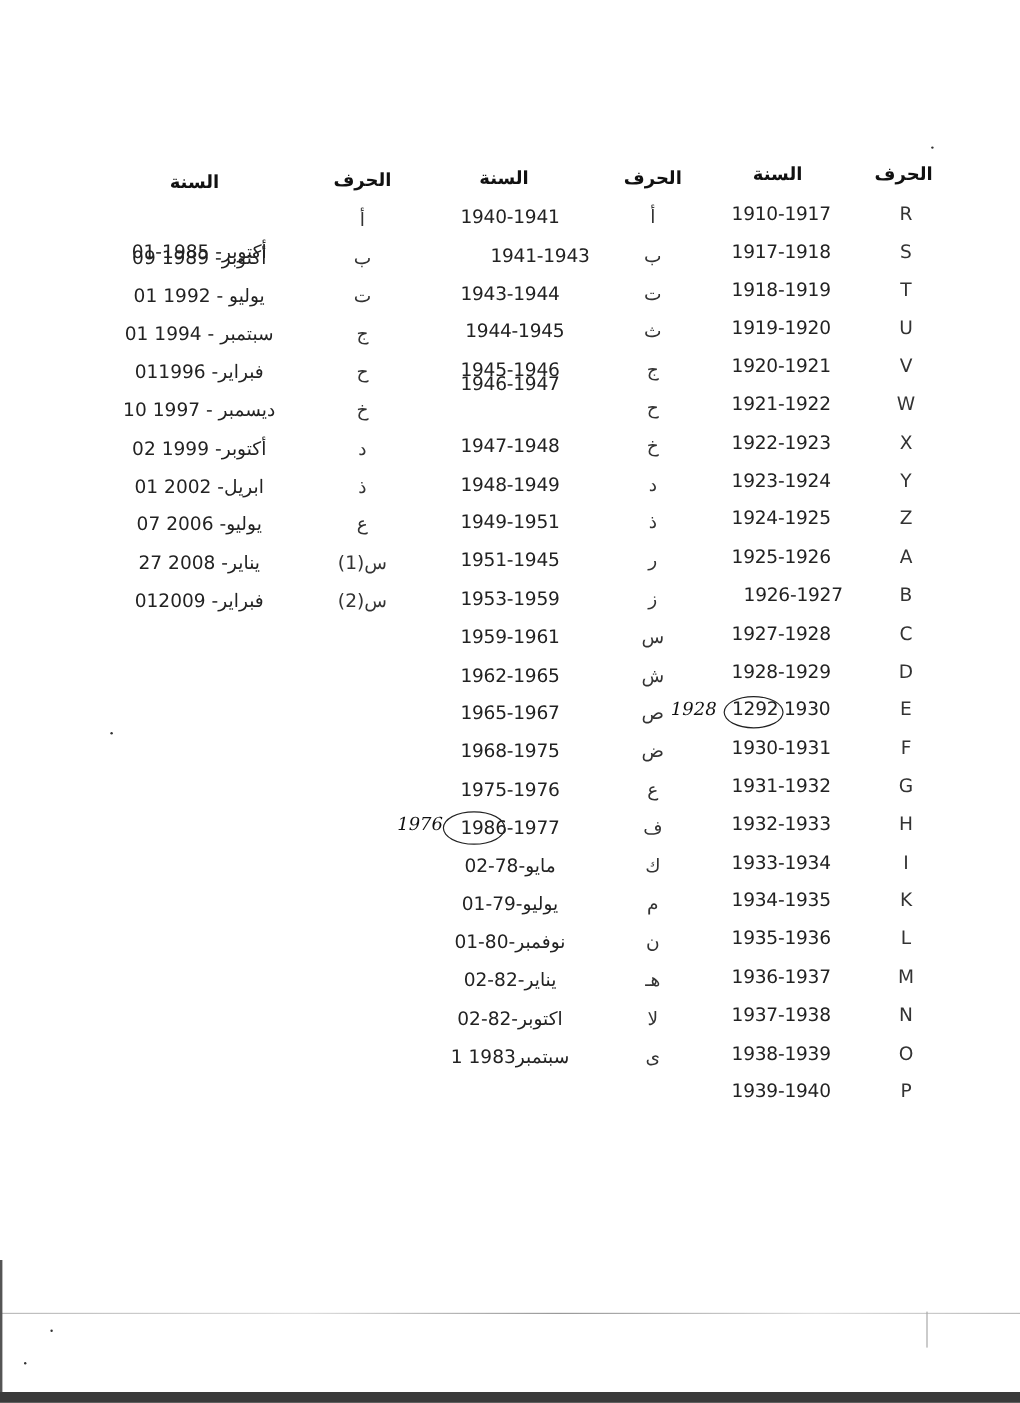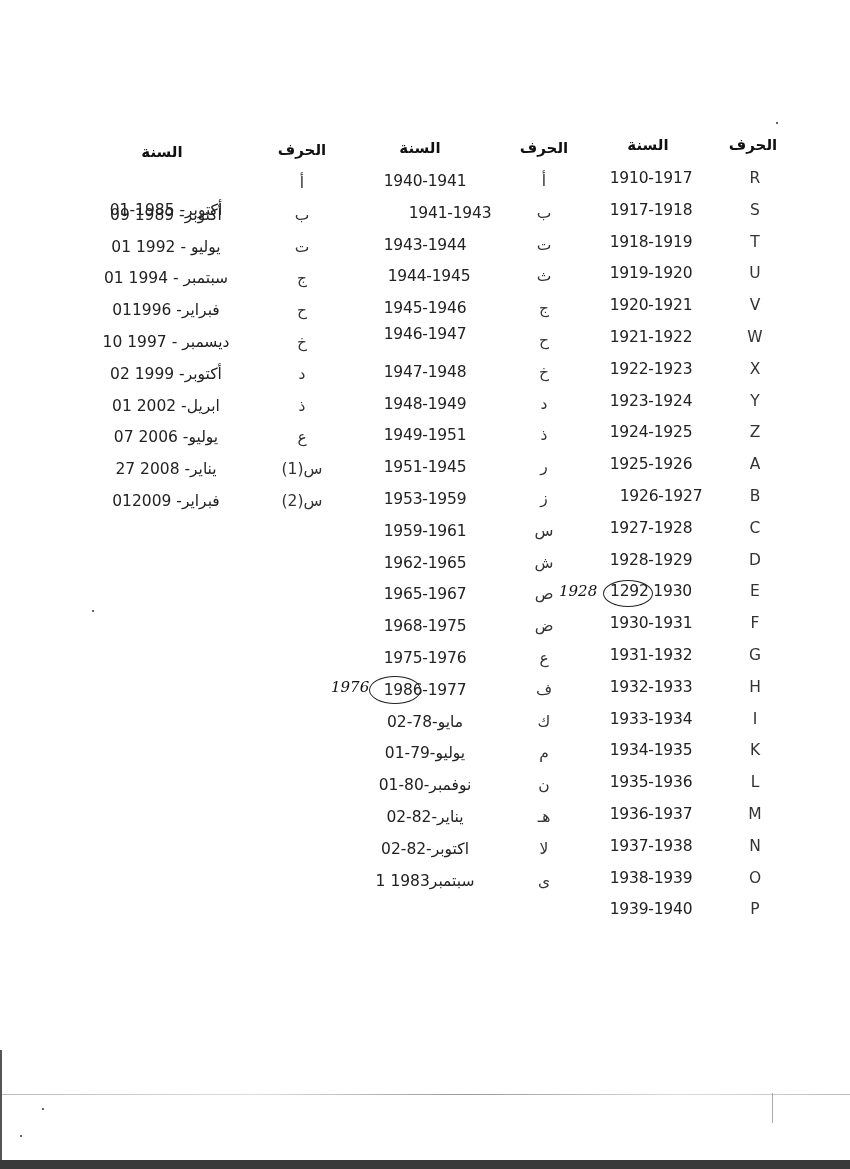--- a/index.html
+++ b/index.html
@@ -146,21 +146,21 @@
       <div>
         <div class="cell col-lt" style="left: 544px; top: 267.4px;">ث</div>
         <div class="cell col-yr" style="left: 429px; top: 267.4px;">1944-1945</div>
       </div>
       <div>
         <div class="cell col-lt" style="left: 544px; top: 299.2px;">ج</div>
         <div class="cell col-yr" style="left: 425px; top: 299.2px;">1945-1946</div>
       </div>
       <div>
         <div class="cell col-lt" style="left: 544px; top: 331px;">ح</div>
-        <div class="cell col-yr" style="left: 425px; top: 325px;">1946-1947</div>
+        <div class="cell col-yr" style="left: 425px; top: 311px;">1946-1947</div>
       </div>
       <div>
         <div class="cell col-lt" style="left: 544px; top: 362.8px;">خ</div>
         <div class="cell col-yr" style="left: 425px; top: 362.8px;">1947-1948</div>
       </div>
       <div>
         <div class="cell col-lt" style="left: 544px; top: 394.6px;">د</div>
         <div class="cell col-yr" style="left: 425px; top: 395px;">1948-1949</div>
       </div>
       <div>

